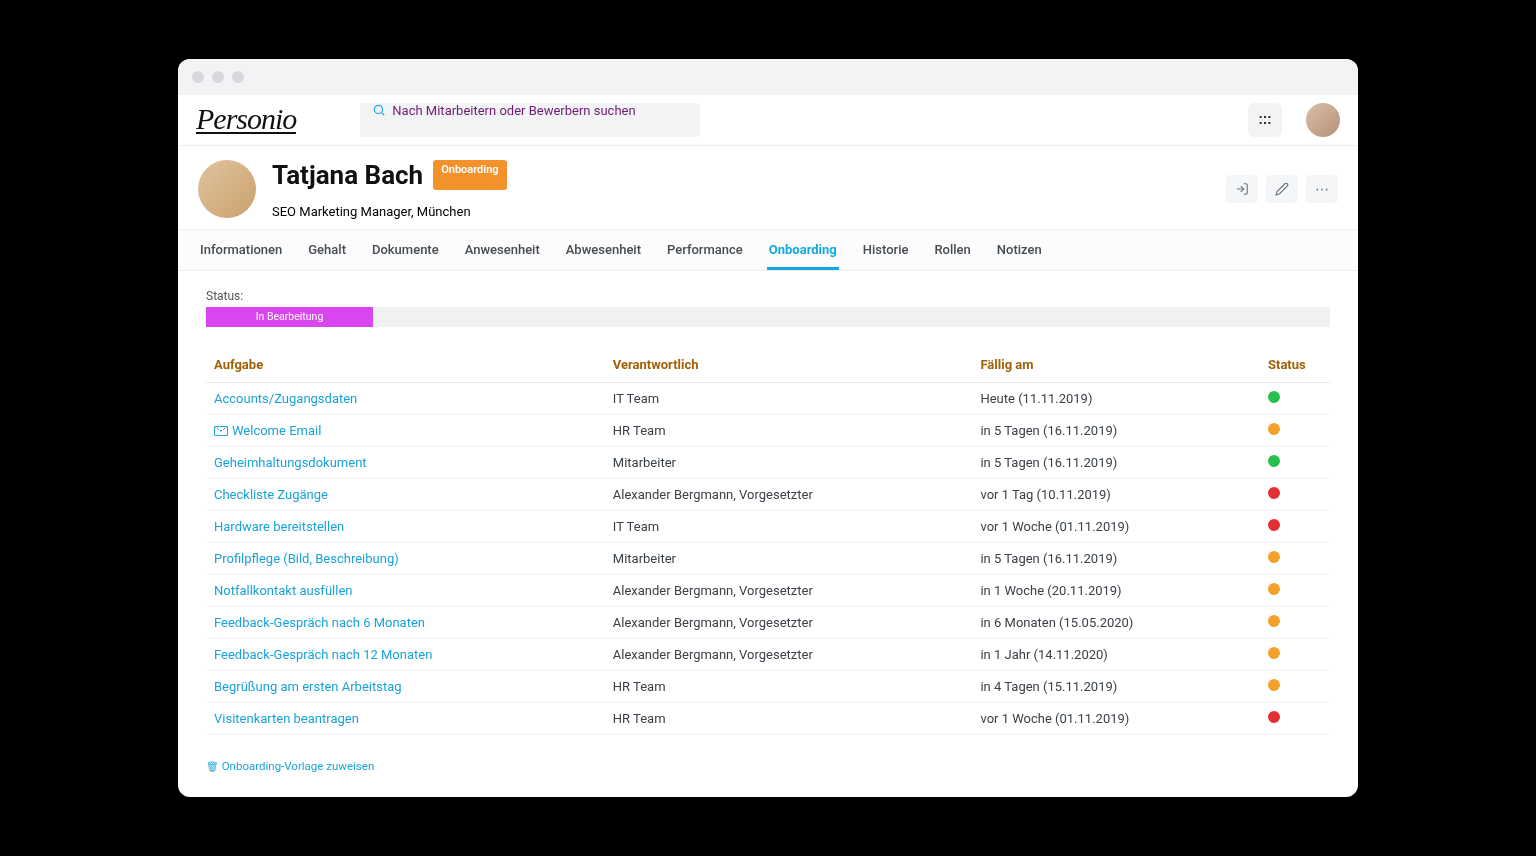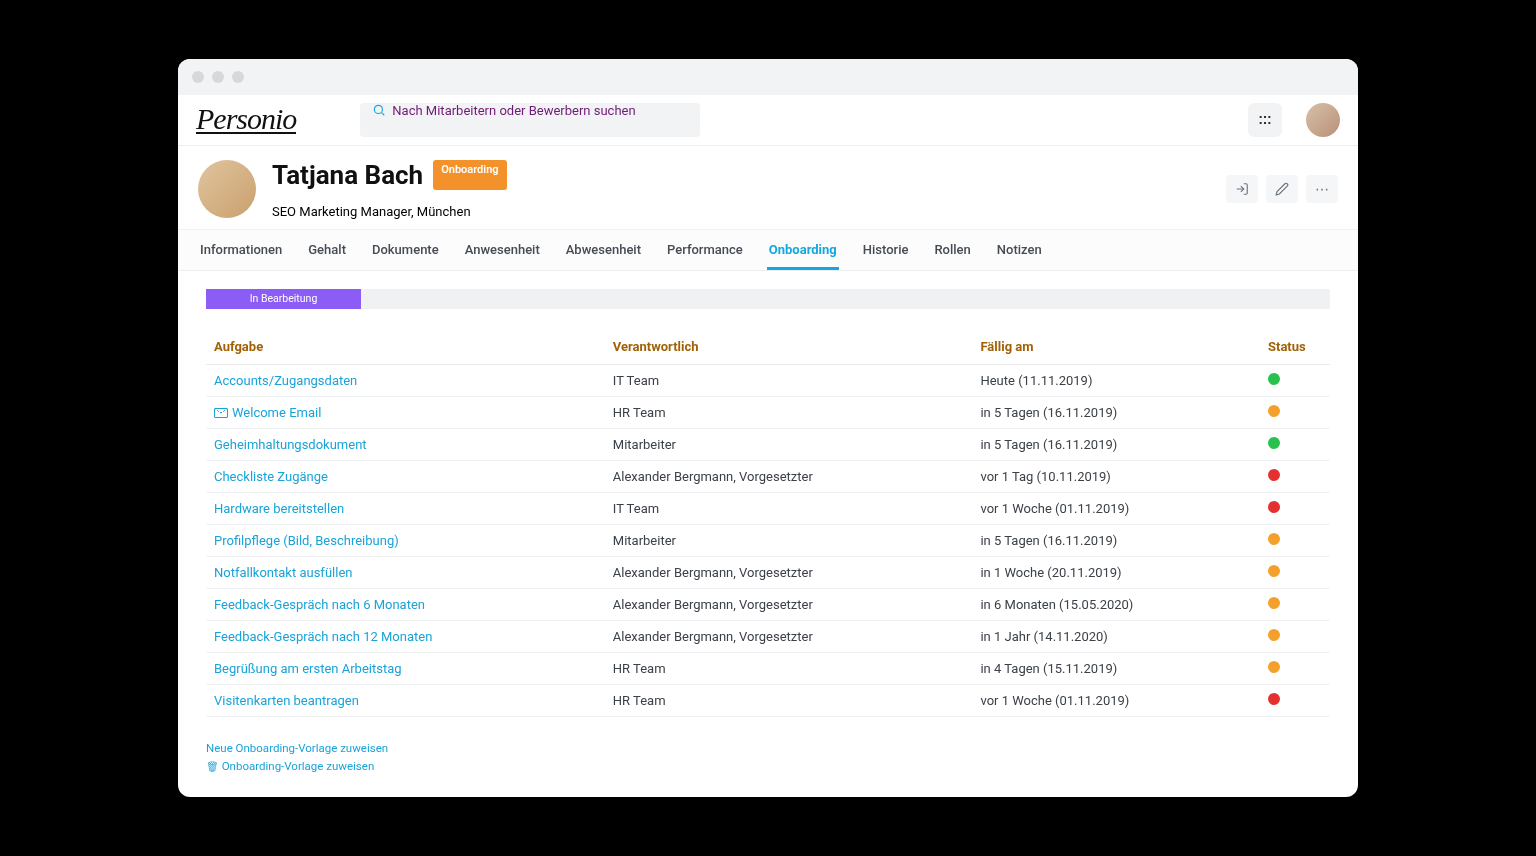--- a/index.html
+++ b/index.html
@@ -21,21 +21,21 @@
   .badge{background:#f3922b;color:#fff;font-size:11px;font-weight:600;padding:3px 8px;border-radius:3px}
   .subtitle{font-size:13px;color:#000000;margin-top:14px}
   .actions{display:flex;gap:8px}
   .actbtn{width:32px;height:28px;background:#f5f6f7;border-radius:4px;display:flex;align-items:center;justify-content:center;color:#6c7680;font-size:14px}
   .tabs{display:flex;gap:22px;padding:0 20px;border-top:1px solid #f0f1f3;border-bottom:1px solid #eceef0;background:#fcfcfd}
   .tab{font-size:13px;color:#454c54;padding:12px 2px 10px;border-bottom:3px solid transparent;font-weight:500;cursor:pointer}
   .tab.active{color:#15a8df;border-bottom-color:#15a8df;font-weight:700}
   .content{padding:18px 28px 22px}
   .status-label{font-size:12px;color:#555;margin-bottom:4px}
   .statusbar{height:20px;background:#f0f1f2;position:relative;border-radius:1px}
-  .statusfill{position:absolute;left:0;top:0;height:100%;width:155px;background:#8b5cf6;color:#fff;font-size:10.5px;display:flex;align-items:center;justify-content:center}
+  .statusfill{position:absolute;left:0;top:0;height:100%;width:167px;background:#d946ef;color:#fff;font-size:10.5px;display:flex;align-items:center;justify-content:center}
   table{width:100%;border-collapse:collapse;margin-top:20px;font-size:13px}
   th{text-align:left;color:#a16207;font-weight:700;padding:10px 8px;border-bottom:1px solid #e8eaec;font-size:13px}
   td{padding:8px;border-bottom:1px solid #f0f1f3;color:#3b4148}
   td.task a{color:#1aa3d9;text-decoration:none}
   .mail-icon{display:inline-block;width:14px;height:10px;border:1.2px solid #1aa3d9;border-radius:1px;position:relative;margin-right:4px;vertical-align:middle}
   .mail-icon::after{content:"";position:absolute;left:0;top:0;width:100%;height:100%;background:linear-gradient(to bottom right,transparent 48%,#1aa3d9 48%,#1aa3d9 52%,transparent 52%),linear-gradient(to bottom left,transparent 48%,#1aa3d9 48%,#1aa3d9 52%,transparent 52%);clip-path:polygon(0 0,100% 0,50% 55%)}
   .status-dot{width:12px;height:12px;border-radius:50%;display:inline-block}
   .green{background:#27c24c}
   .orange{background:#f3a12a}
   .red{background:#e33030}
@@ -113,20 +113,21 @@
       <span class="tab">Anwesenheit</span>
       <span class="tab">Abwesenheit</span>
       <span class="tab">Performance</span>
       <span class="tab active">Onboarding</span>
       <span class="tab">Historie</span>
       <span class="tab">Rollen</span>
       <span class="tab">Notizen</span>
     </div>
 
   <div class="content">
+    <div class="status-label">Status:</div>
     <div class="statusbar">
       <div class="statusfill">In Bearbeitung</div>
     </div>
 
     <table>
       <thead>
         <tr>
           <th>Aufgabe</th>
           <th>Verantwortlich</th>
           <th>Fällig am</th>
@@ -197,17 +198,16 @@
           <tr>
             <td class="task"><a href="#">Visitenkarten beantragen</a></td>
             <td>HR Team</td>
             <td>vor 1 Woche (01.11.2019)</td>
             <td class="status-col"><span class="status-dot red"></span></td>
           </tr>
         </tbody>
     </table>
 
     <div class="footer-links">
-      <div><a href="#">Neue Onboarding-Vorlage zuweisen</a></div>
       <div><a href="#" class="trash-icon">Onboarding-Vorlage zuweisen</a></div>
     </div>
   </div>
 </div>
 
 </body></html>

